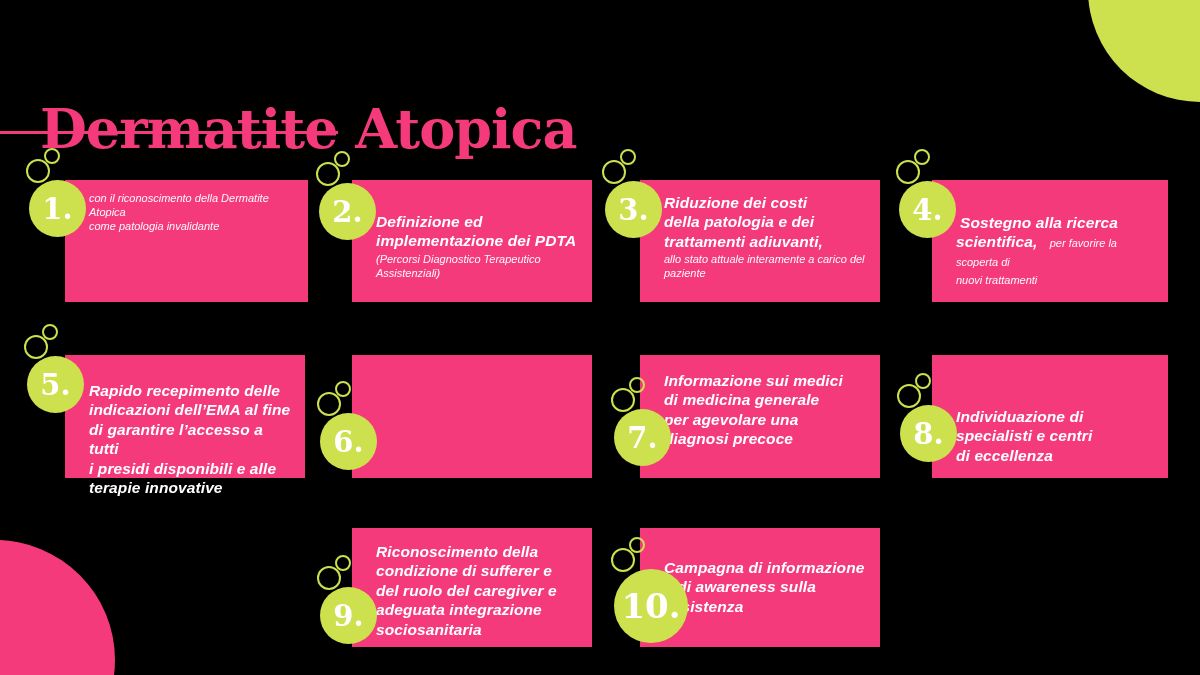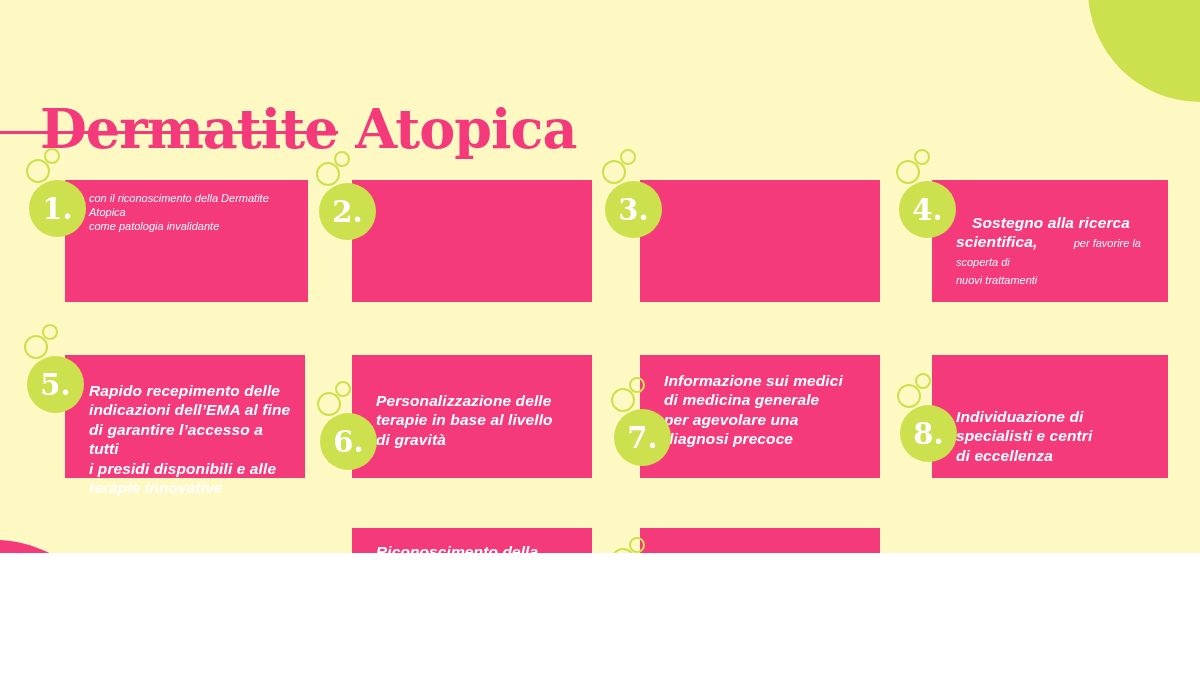--- a/index.html
+++ b/index.html
@@ -1,37 +1,37 @@
 <!DOCTYPE html>
 <html style="--pink: #f43a7b; --green: #cde04d;"><head>
 <meta charset="utf-8">
 <style>
   html,body{margin:0;padding:0;background:#fff;}
-  .slide{position:relative;width:1200px;height:553px;background:#fef9c3;overflow:hidden;
+  .slide{position:relative;width:1200px;height:675px;background:#000000;overflow:hidden;
          font-family:"Liberation Sans",sans-serif;}
 
   
   .corner-green{position:absolute;left:1088px;top:-122px;width:224px;height:224px;
                 border-radius:50%;background:var(--green);}
   .corner-pink{position:absolute;left:-125px;top:540px;width:240px;height:240px;
                border-radius:50%;background:var(--pink);}
 
   
   .title{position:absolute;left:40px;top:66px;font-family:"DejaVu Serif",serif;
          font-weight:bold;font-size:54px;line-height:1;color:var(--pink);letter-spacing:-1px;}
   .title-underline{position:absolute;left:0;top:131px;width:338px;height:3px;background:var(--pink);}
 
   
   .card{position:absolute;background:var(--pink);color:#fff;}
   .txt{padding:0 10px 0 24px;}
   .bold{display:block;font-weight:bold;font-style:italic;font-size:15.5px;line-height:1.25;
         white-space:pre-line;letter-spacing:0.1px;}
   .small{display:block;font-style:italic;font-size:11px;line-height:1.25;white-space:pre-line;
          margin-top:2px;opacity:.96;}
-  .c-inline .bold,.c-inline .small{display:inline;margin:16px;}
+  .c-inline .bold,.c-inline .small{display:inline;margin:4px;}
 
   
   .badge{position:absolute;width:57px;height:57px;border-radius:50%;background:var(--green);
          display:flex;align-items:center;justify-content:center;
          font-family:"DejaVu Serif",serif;font-weight:bold;color:#fff;font-size:29px;}
   .badge.big{width:74px;height:74px;font-size:34px;}
   .ring{position:absolute;border-radius:50%;border:2px solid var(--green);background:transparent;}
   .ring-m{width:20px;height:20px;left:-3px;top:-21px;}
   .ring-s{width:12px;height:12px;left:15px;top:-32px;}
 
@@ -83,27 +83,39 @@
 come patologia invalidante</span>
     </div>
   </div>
 
   <div class="card p2">
     <div class="badge">
       <span class="ring ring-m"></span>
       <span class="ring ring-s"></span>
       <span>2.</span>
     </div>
+    <div class="txt">
+      <span class="bold">Definizione ed
+implementazione dei PDTA</span>
+      <span class="small">(Percorsi Diagnostico Terapeutico Assistenziali)</span>
+    </div>
   </div>
 
   <div class="card p3">
     <div class="badge">
       <span class="ring ring-m"></span>
       <span class="ring ring-s"></span>
       <span>3.</span>
+    </div>
+    <div class="txt">
+      <span class="bold">Riduzione dei costi
+della patologia e dei
+trattamenti adiuvanti,</span>
+      <span class="small">allo stato attuale interamente a carico del
+paziente</span>
     </div>
   </div>
 
   <div class="card p4">
     <div class="badge">
       <span class="ring ring-m"></span>
       <span class="ring ring-s"></span>
       <span>4.</span>
     </div>
     <div class="txt c-inline">
@@ -127,25 +139,20 @@
 terapie innovative</span>
     </div>
   </div>
 
   <div class="card p6">
     <div class="badge">
       <span class="ring ring-m"></span>
       <span class="ring ring-s"></span>
       <span>6.</span>
     </div>
-    <div class="txt">
-      <span class="bold">Personalizzazione delle
-terapie in base al livello
-di gravità</span>
-    </div>
   </div>
 
   <div class="card p7">
     <div class="badge">
       <span class="ring ring-m"></span>
       <span class="ring ring-s"></span>
       <span>7.</span>
     </div>
     <div class="txt">
       <span class="bold">Informazione sui medici

